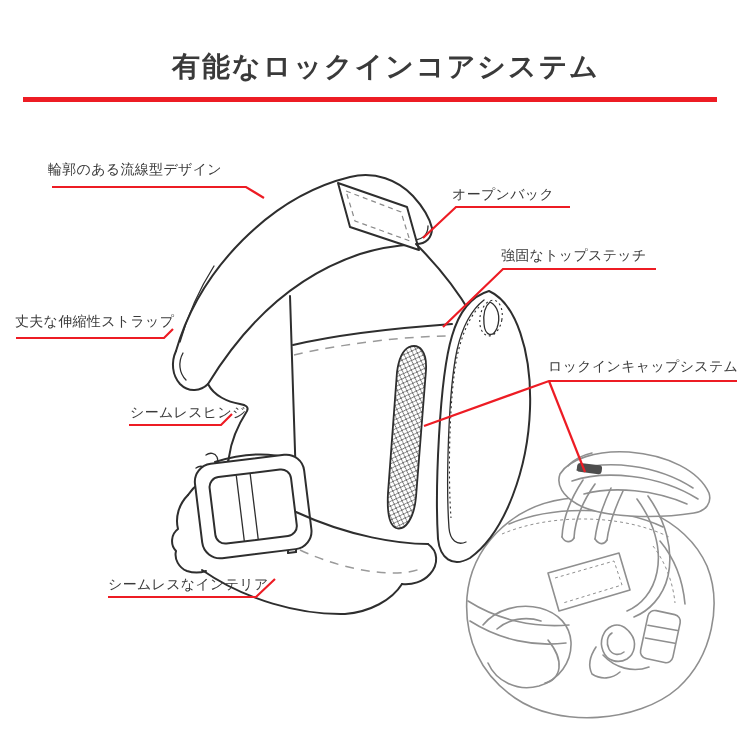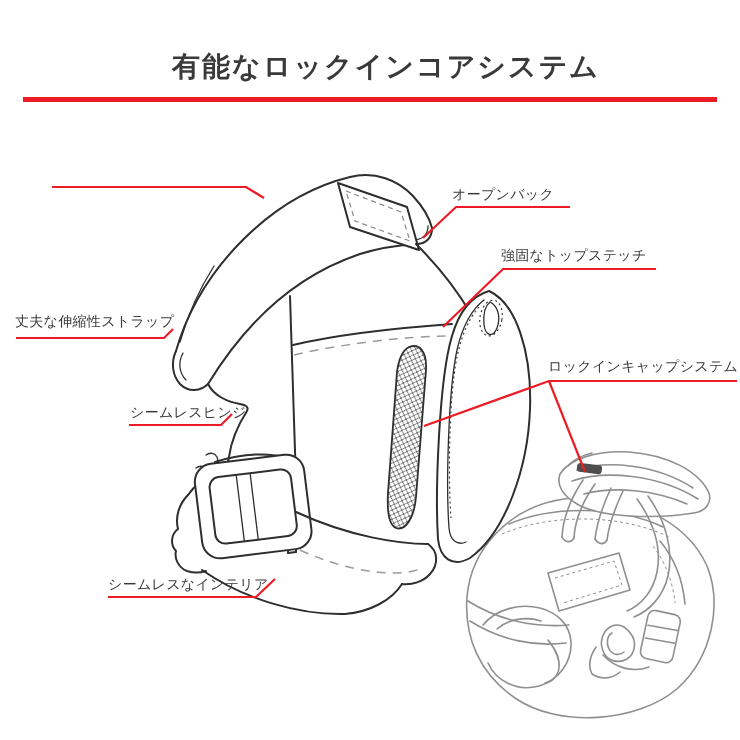--- a/index.html
+++ b/index.html
@@ -168,20 +168,21 @@
       <path class="leader" d="M570,207 L456,207 L423,238"></path>
       <path class="leader" d="M656,269 L503,269 L443,327"></path>
       <path class="leader" d="M16,338 L164,338 L173,329"></path>
       <path class="leader" d="M129,425 L221,425 L232,414"></path>
       <path class="leader" d="M737,381 L549,381 L424,426"></path>
       <path class="leader" d="M549,381 L585,472"></path>
       <path class="leader" d="M108,597 L256,597 L275,579"></path>
     </g>
   </svg>
 
+  <div class="label" style="left:48px;top:161px">輪郭のある流線型デザイン</div>
   <div class="label" style="left:452px;top:186px">オープンバック</div>
   <div class="label" style="left:15px;top:313px">丈夫な伸縮性ストラップ</div>
   <div class="label" style="left:501px;top:247px">強固なトップステッチ</div>
   <div class="label" style="left:130px;top:404px">シームレスヒンジ</div>
   <div class="label" style="left:108px;top:576px">シームレスなインテリア</div>
   <div class="label" style="left:548px;top:358px">ロックインキャップシステム</div>
 
 </div>
 
 </body></html>

